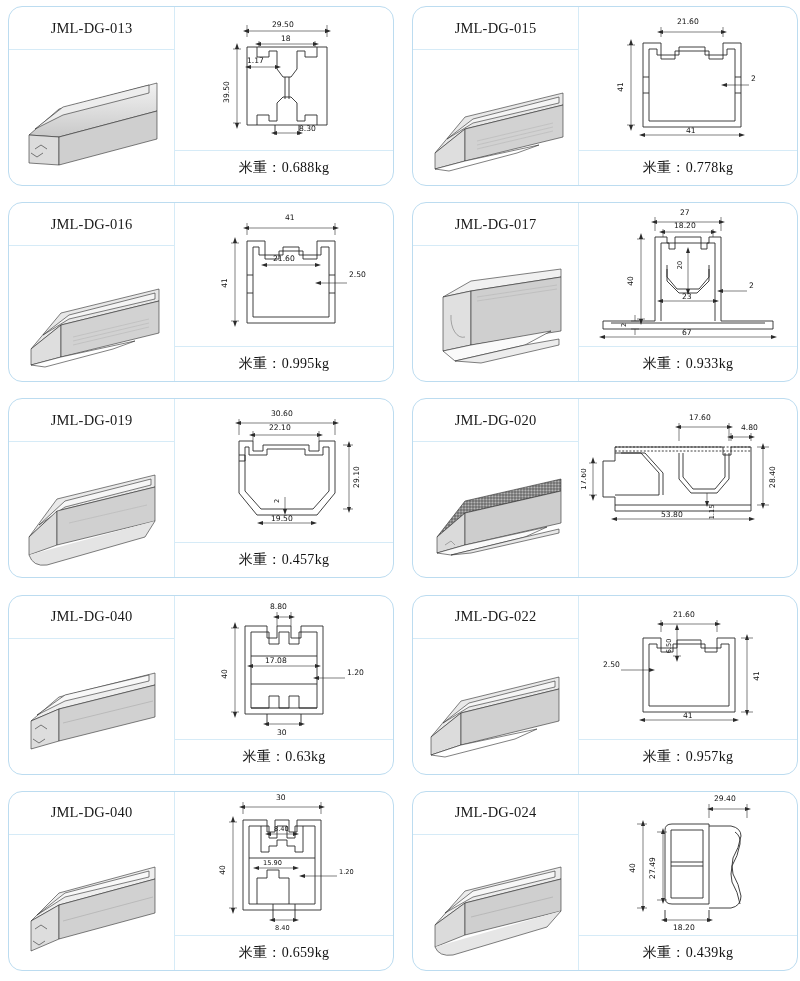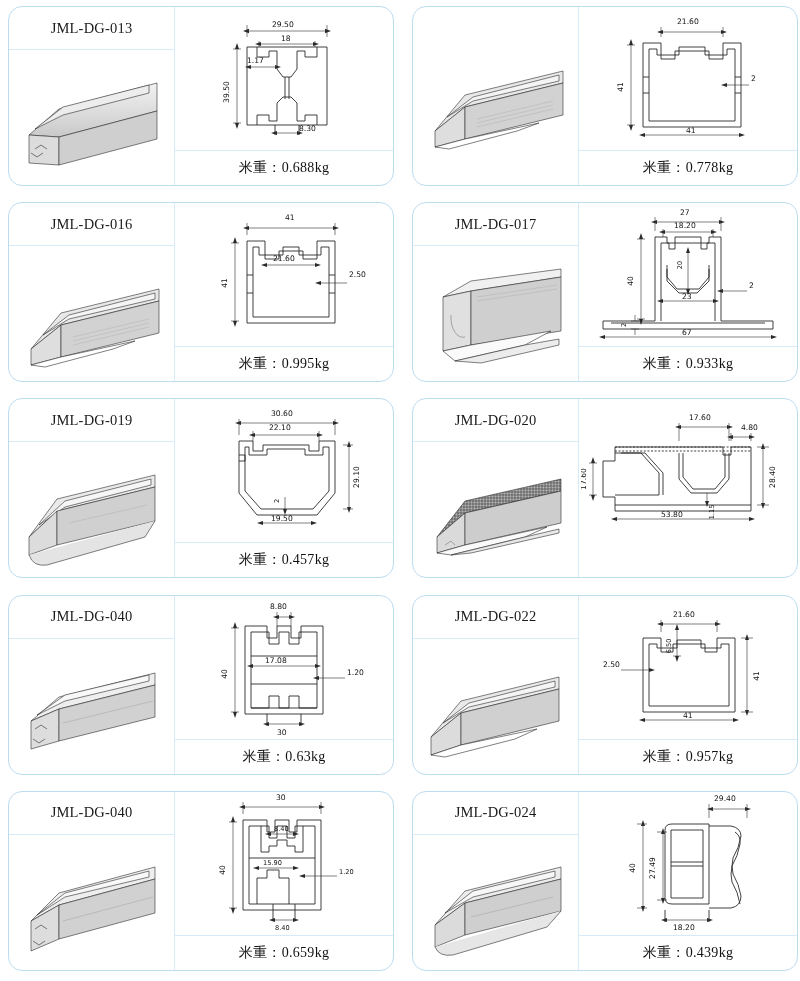--- a/index.html
+++ b/index.html
@@ -141,20 +141,21 @@
           <text class="dimtxt" x="52" y="85" transform="rotate(-90 52 85)" text-anchor="middle">39.50</text>
           <text class="dimtxt" x="122" y="124">8.30</text>
         </svg>
       </div>
       <div class="weight">米重：0.688kg</div>
     </div>
   </div>
 
   <div class="card">
     <div class="left">
+      <div class="code">JML-DG-015</div>
       <div class="photo">
         <svg width="150" height="122" viewBox="0 0 150 122">
           <g class="thin" stroke="#555">
             <polygon points="14,96 44,60 142,36 142,48 44,72" fill="#e8e8e8"></polygon>
             <polygon points="26,82 52,62 138,40 138,46 52,66" fill="#f4f4f4"></polygon>
             <polygon points="14,96 44,72 44,104 14,112" fill="#dedede"></polygon>
             <polygon points="44,72 142,48 142,80 44,104" fill="#d2d2d2"></polygon>
             <polygon points="14,112 44,104 118,88 96,96 28,114" fill="#fff"></polygon>
             <g stroke="#aaa" stroke-width=".4">
               <line x1="56" y1="84" x2="132" y2="66"></line>

